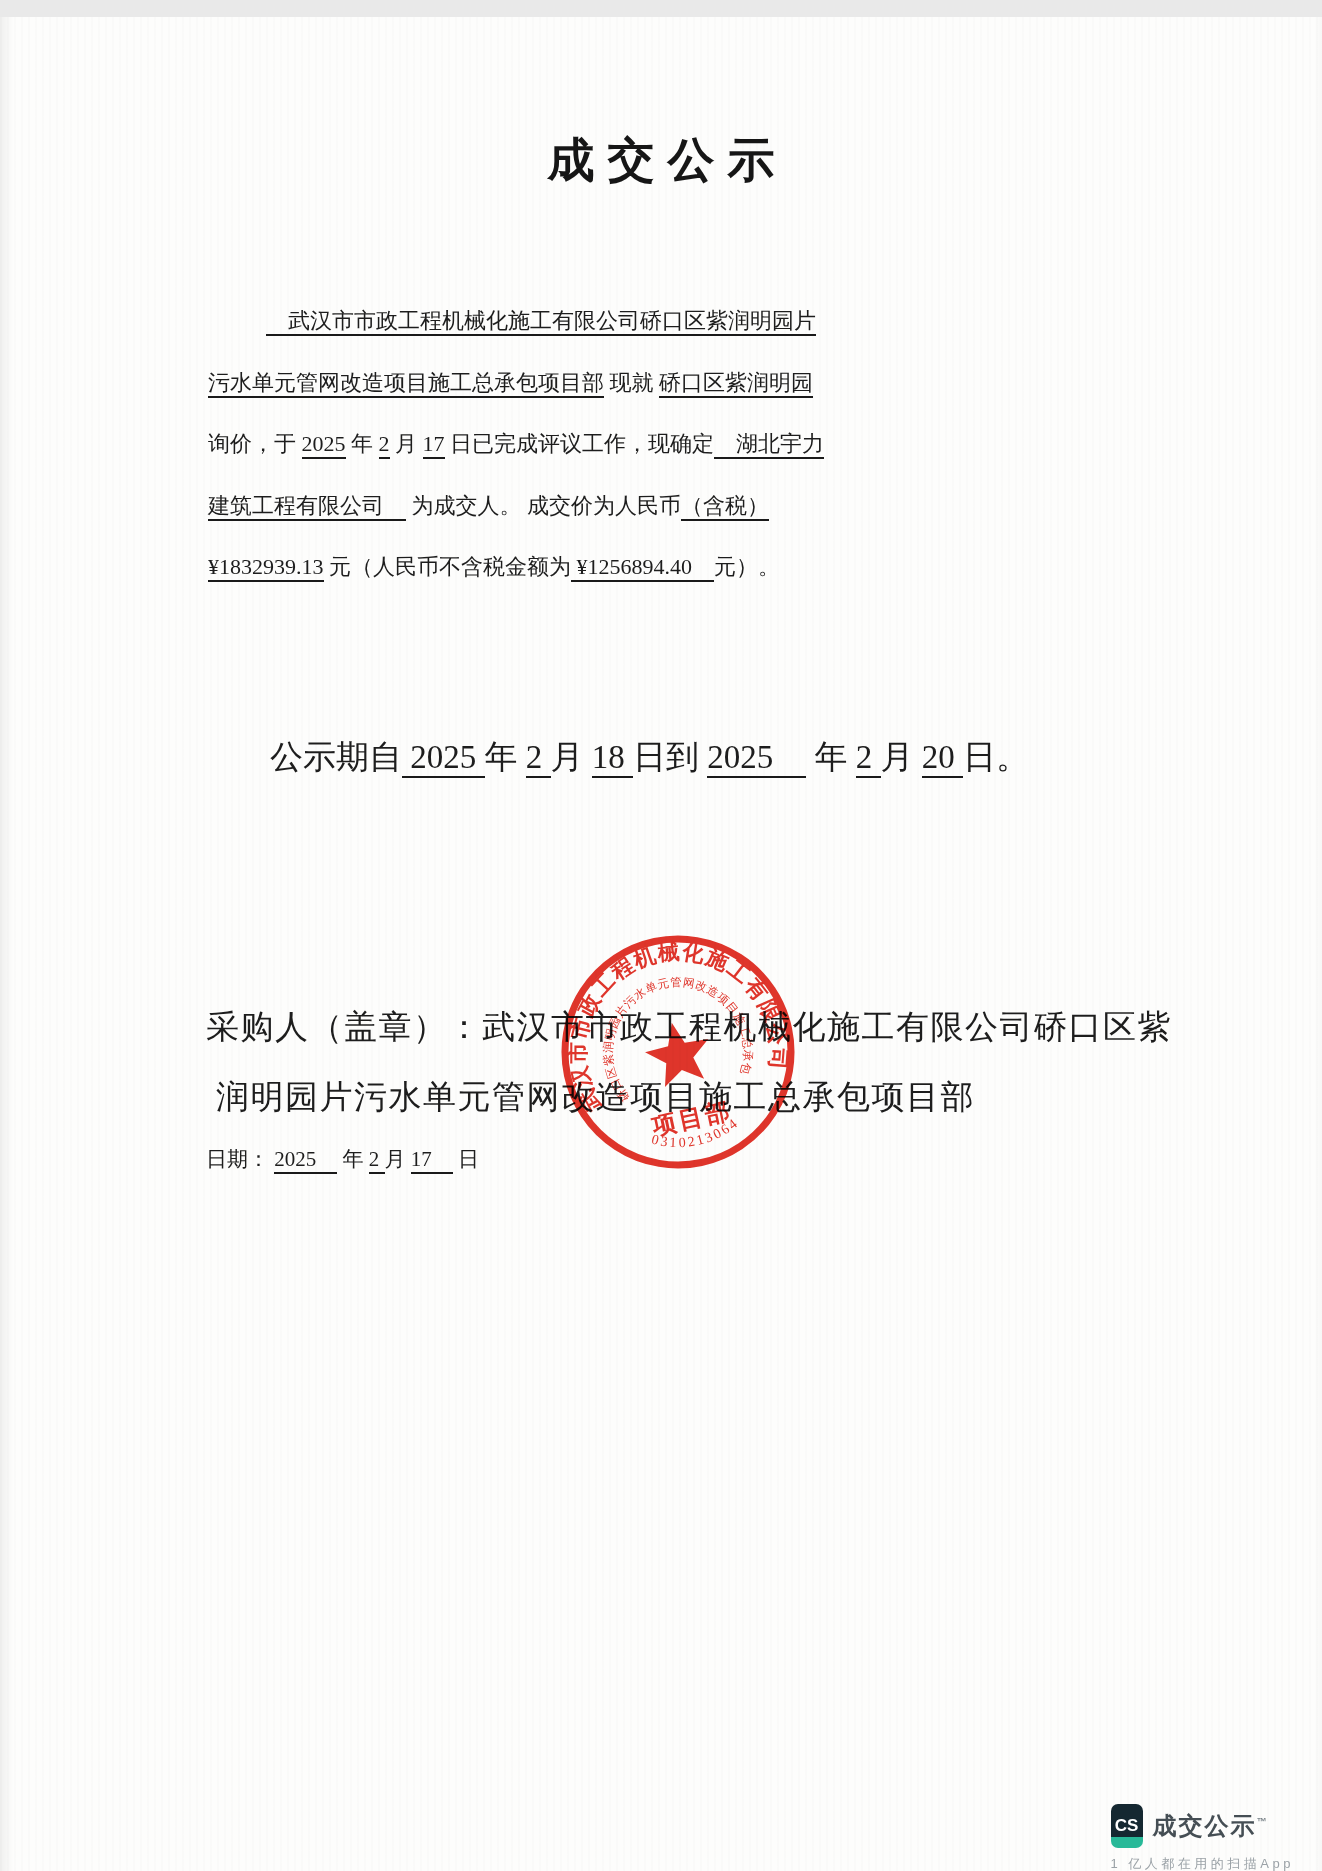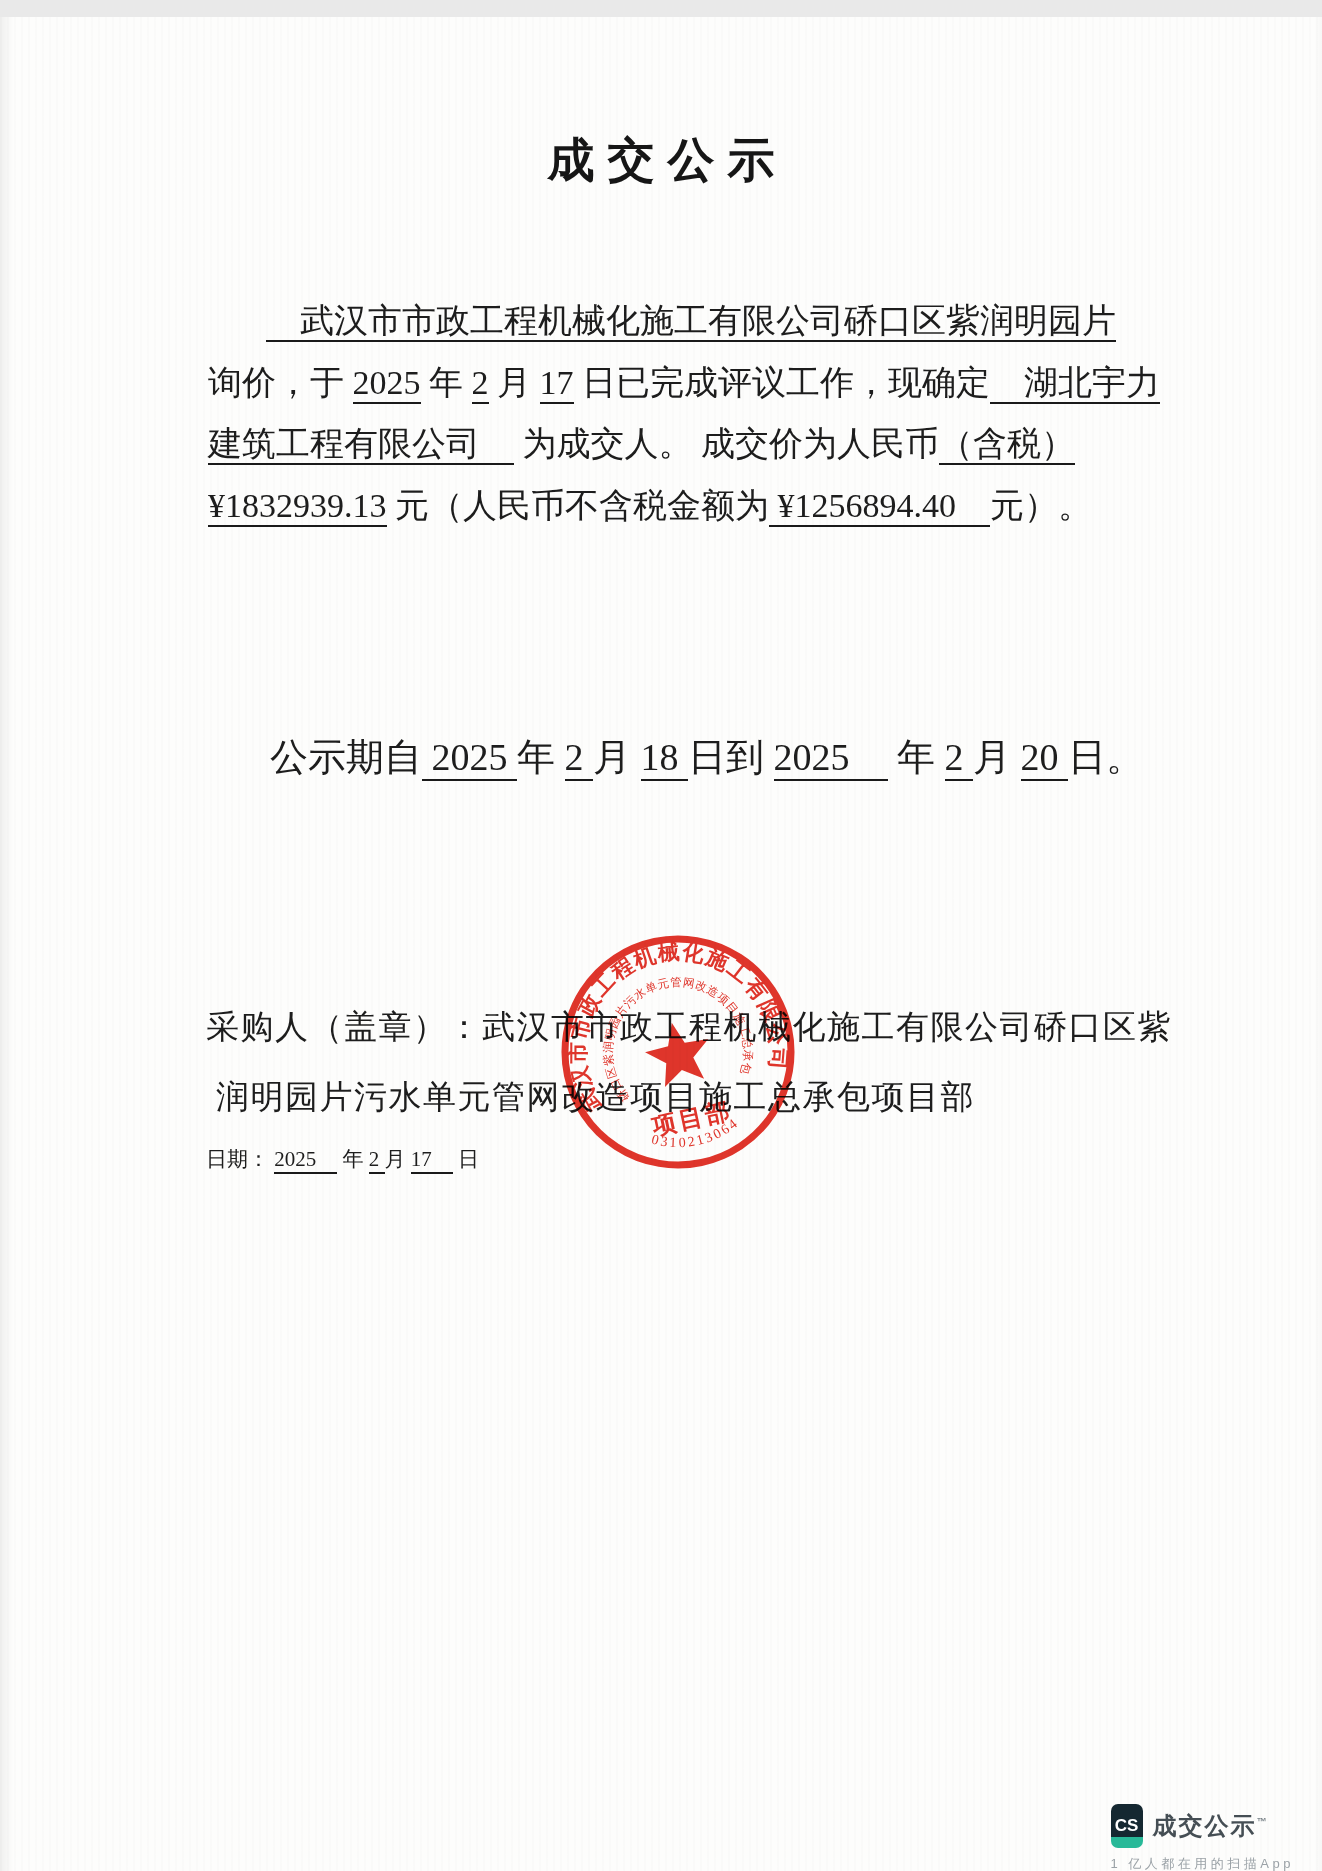--- a/index.html
+++ b/index.html
@@ -31,28 +31,28 @@
     font-size:47px; font-weight:700;
     letter-spacing:13px; text-indent:13px;
     color:#161616;
   }
 
   .line { white-space:nowrap; }
   .u { border-bottom:2.5px solid #1a1a1a; padding-bottom:1px; }
 
   .p1 {
     position:absolute; left:208px; top:273px; width:915px;
-    font-size:34px;
+    font-size:22px;
   }
   .p1 .line { height:61.5px; line-height:61.5px; }
   .p1 .line:first-child { padding-left:58px; }
 
   .p2 {
     position:absolute; left:270px; top:714px;
-    font-size:38px; line-height:52px;
+    font-size:33px; line-height:52px;
   }
 
   .purchaser-1 { position:absolute; left:206px; top:984px;  font-size:33px; line-height:52px; letter-spacing:1.5px; }
   .purchaser-2 { position:absolute; left:216px; top:1054px; font-size:33px; line-height:52px; letter-spacing:1.5px; }
   .date-line   { position:absolute; left:206px; top:1116px; font-size:21px; line-height:52px; }
 
   .stamp {
     position:absolute; left:553px; top:910px;
     width:250px; height:250px;
     mix-blend-mode:multiply;
@@ -79,20 +79,21 @@
 </style>
 </head>
 <body>
 
 <div class="page">
 
   <h1 class="title">成交公示</h1>
 
   <div class="p1">
       <div class="line"><span class="u">　武汉市市政工程机械化施工有限公司硚口区紫润明园片</span></div>
+      <div class="line"><span class="u">污水单元管网改造项目施工总承包项目部</span><span> 现就 </span><span class="u">硚口区紫润明园</span></div>
       <div class="line"><span>询价，于 </span><span class="u">2025</span><span> 年 </span><span class="u">2</span><span> 月 </span><span class="u">17</span><span> 日已完成评议工作，现确定</span><span class="u">　湖北宇力</span></div>
       <div class="line"><span class="u">建筑工程有限公司　</span><span> 为成交人。 成交价为人民币</span><span class="u">（含税）</span></div>
       <div class="line"><span class="u">¥1832939.13</span><span> 元（人民币不含税金额为</span><span class="u"> ¥1256894.40　</span><span>元）。</span></div>
     </div>
 
   <div class="p2 line"><span>公示期自</span><span class="u"> 2025 </span><span> 年 </span><span class="u"> 2 </span><span> 月 </span><span class="u"> 18 </span><span> 日到 </span><span class="u"> 2025　</span><span> 年 </span><span class="u"> 2 </span><span> 月 </span><span class="u"> 20 </span><span> 日。</span></div>
 
   <div class="purchaser-1 line">采购人（盖章）：武汉市市政工程机械化施工有限公司硚口区紫</div>
   <div class="purchaser-2 line">润明园片污水单元管网改造项目施工总承包项目部</div>
   <div class="date-line line"><span>日期： </span><span class="u"> 2025　</span><span> 年 </span><span class="u">2 </span><span> 月 </span><span class="u"> 17　</span><span> 日</span></div>

